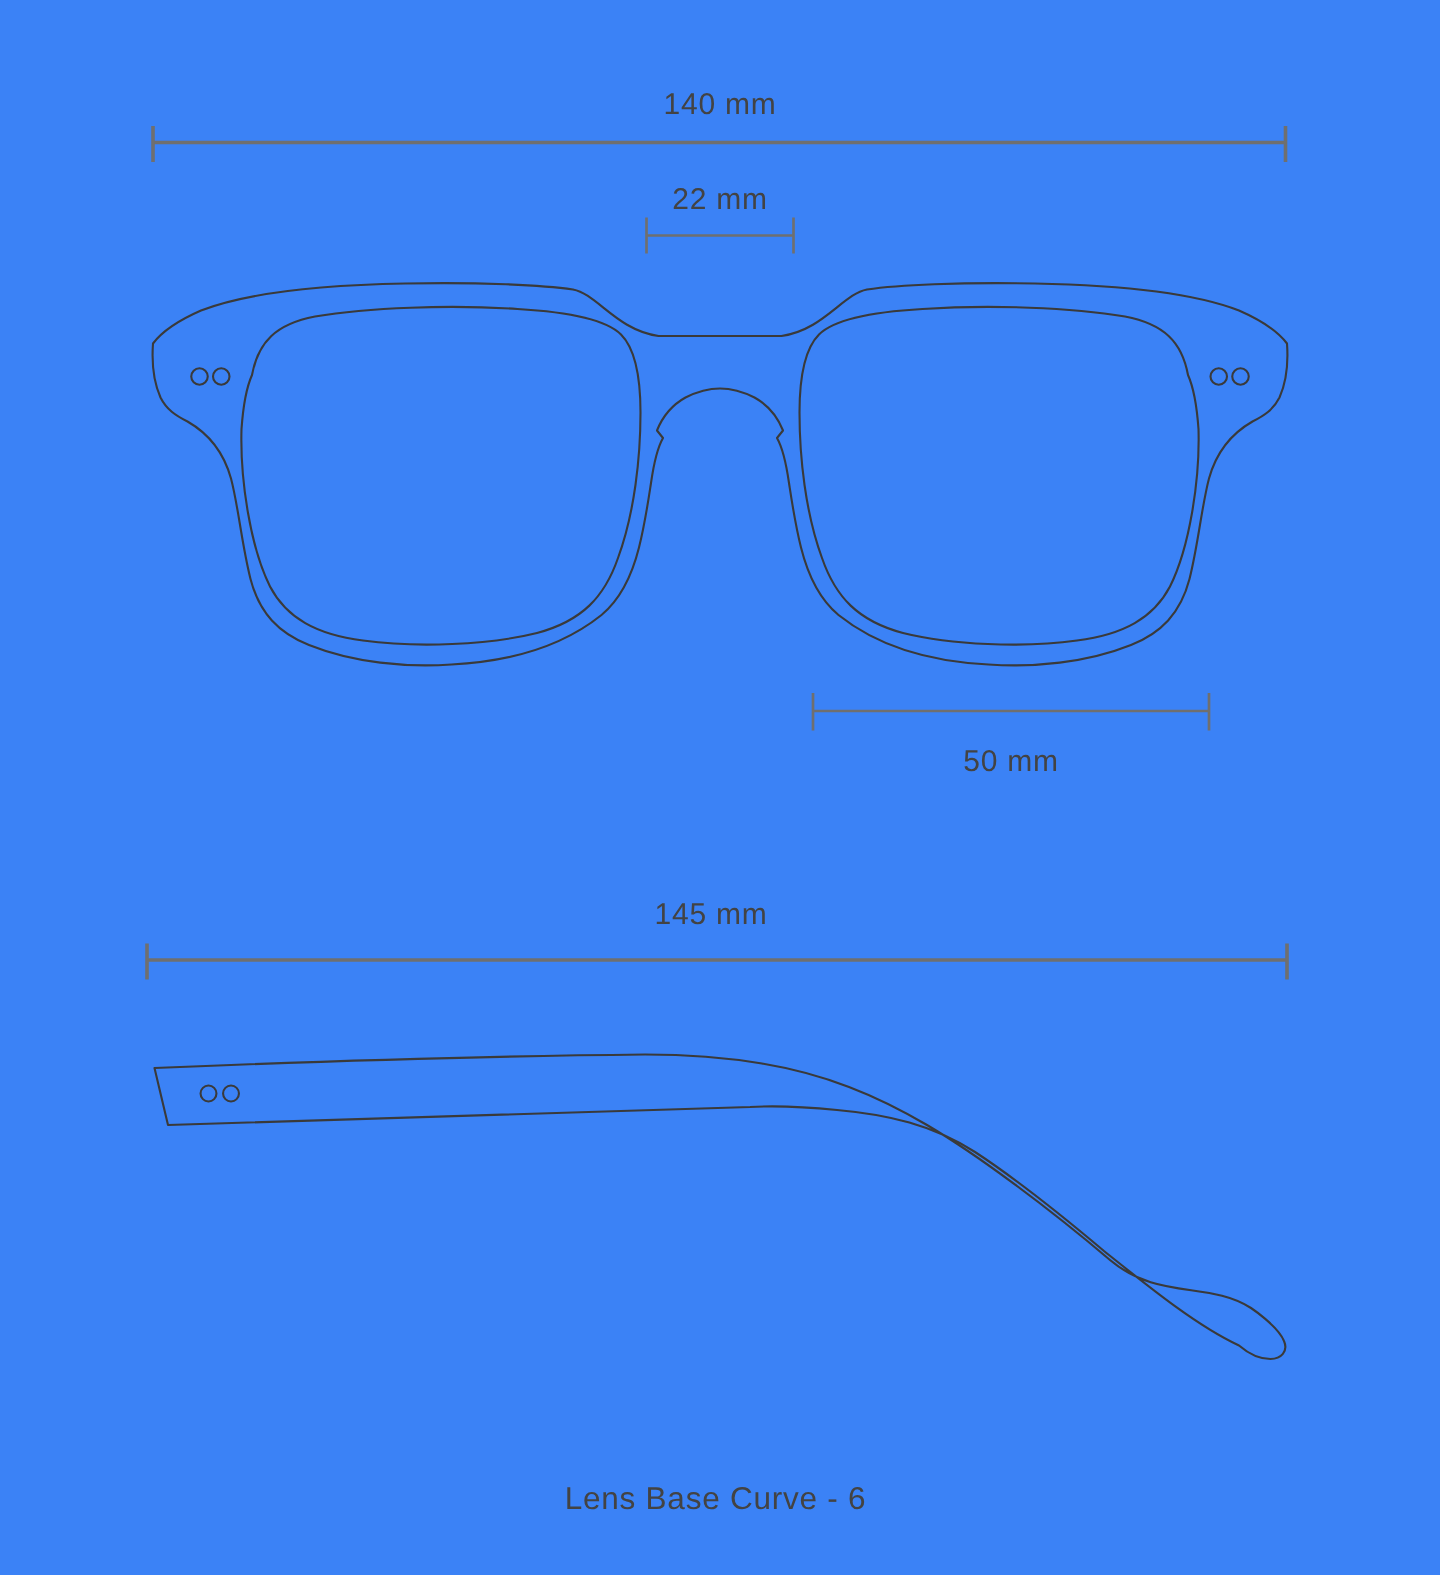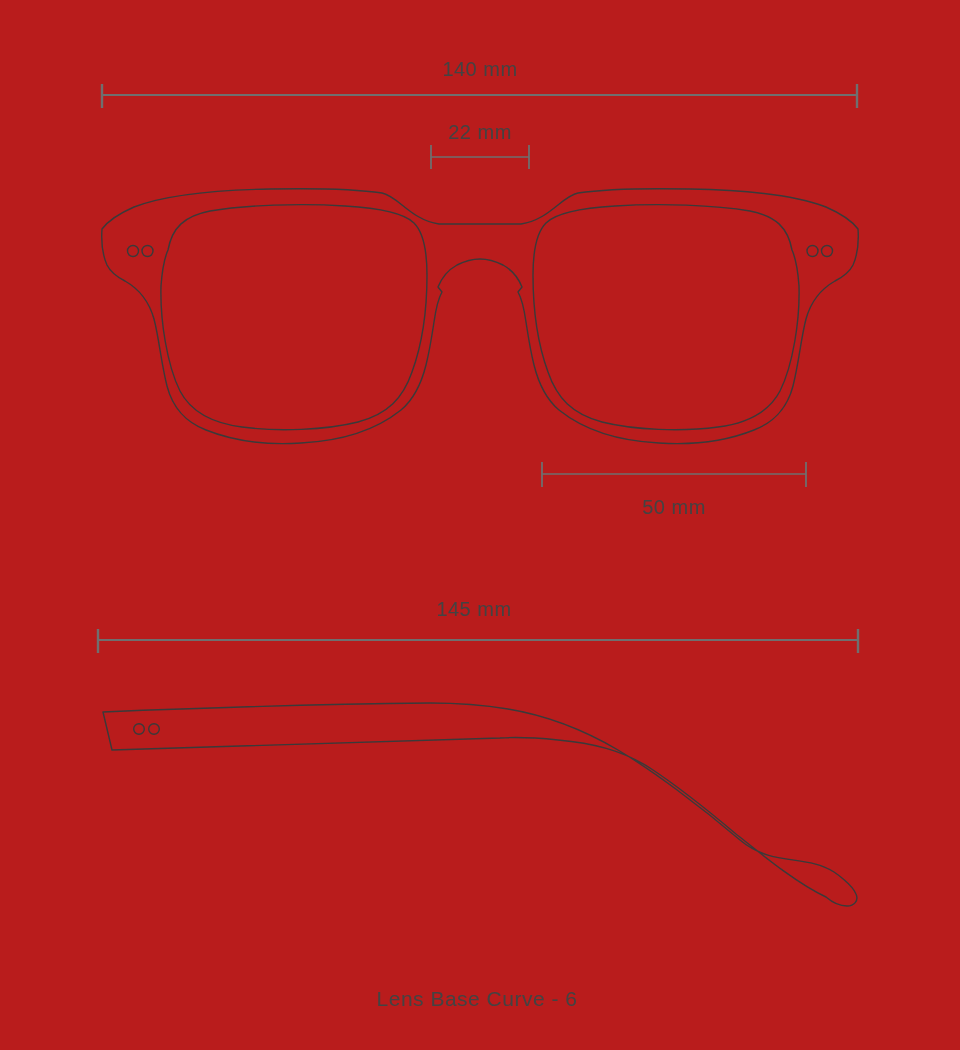--- a/index.html
+++ b/index.html
@@ -4,21 +4,21 @@
 <style>
   html, body {
     margin: 0;
     padding: 0;
     background: #ffffff;
   }
   .stage {
     position: relative;
     width: 960px;
     height: 1050px;
-    background: #b91c1c;
+    background: #3b82f6;
     overflow: hidden;
   }
   svg {
     display: block;
   }
   text {
     font-family: "Liberation Sans", "DejaVu Sans", sans-serif;
     letter-spacing: 0.5px;
   }
   .dim-label {

